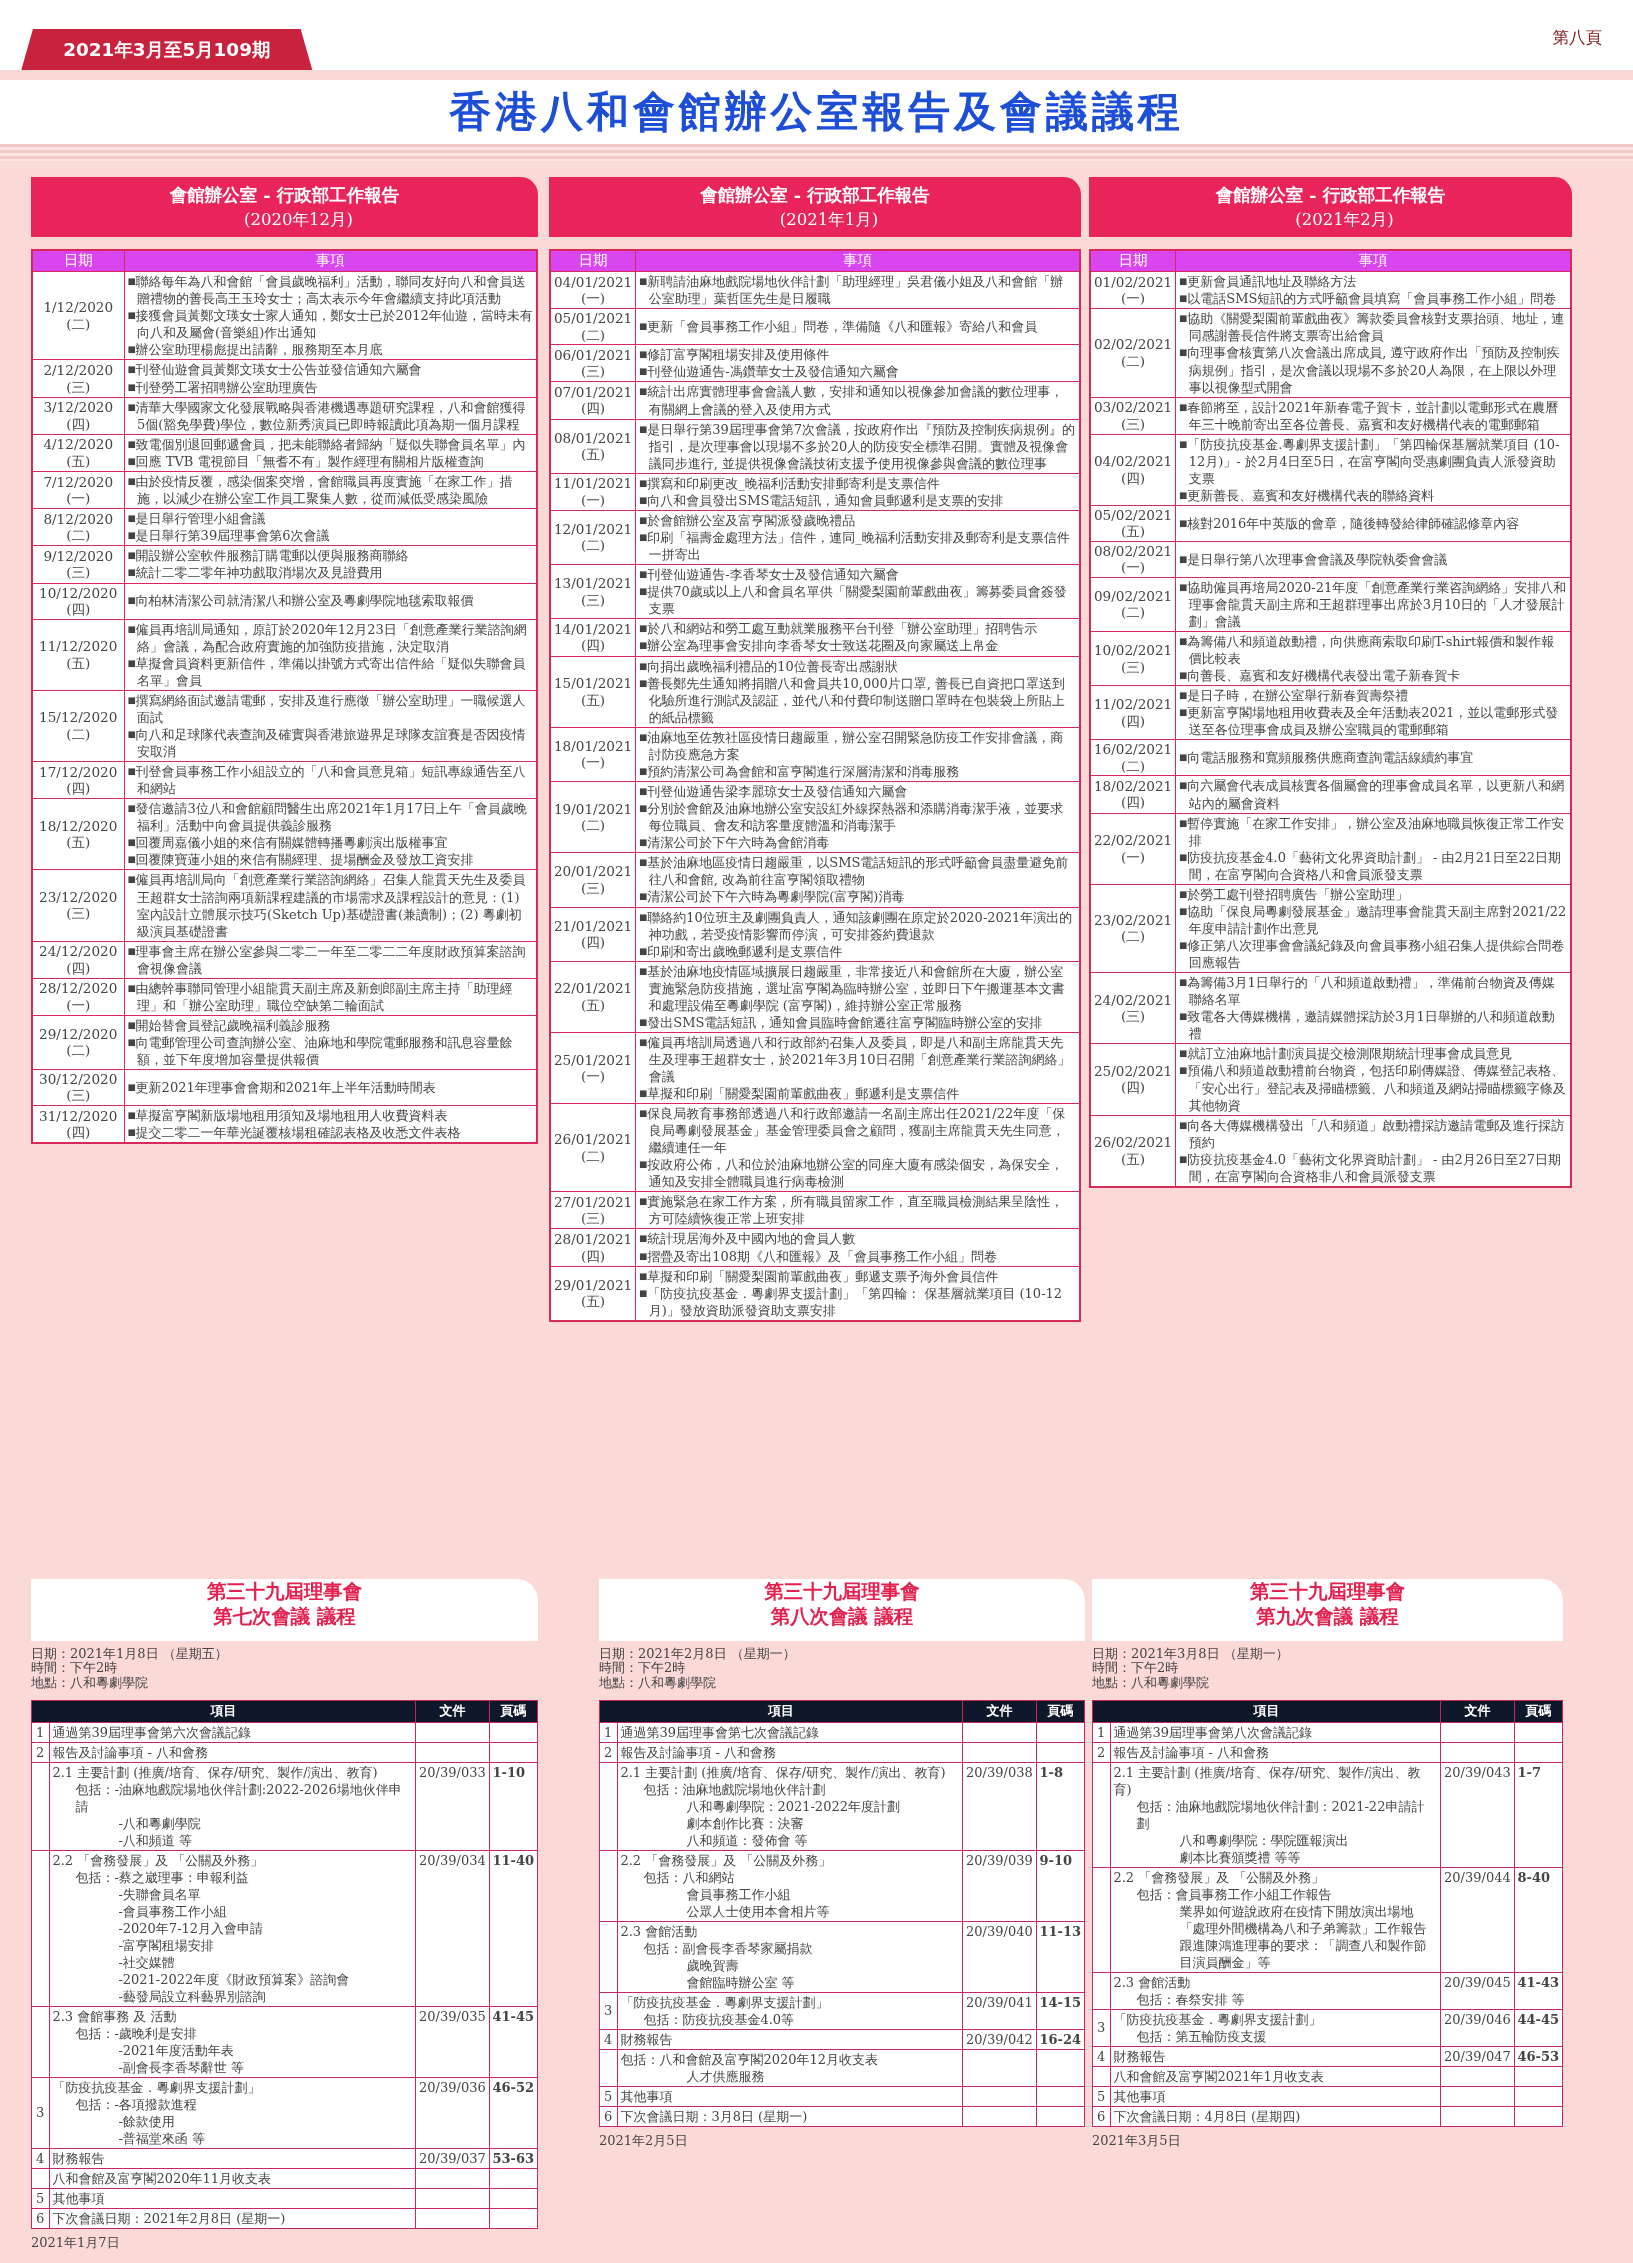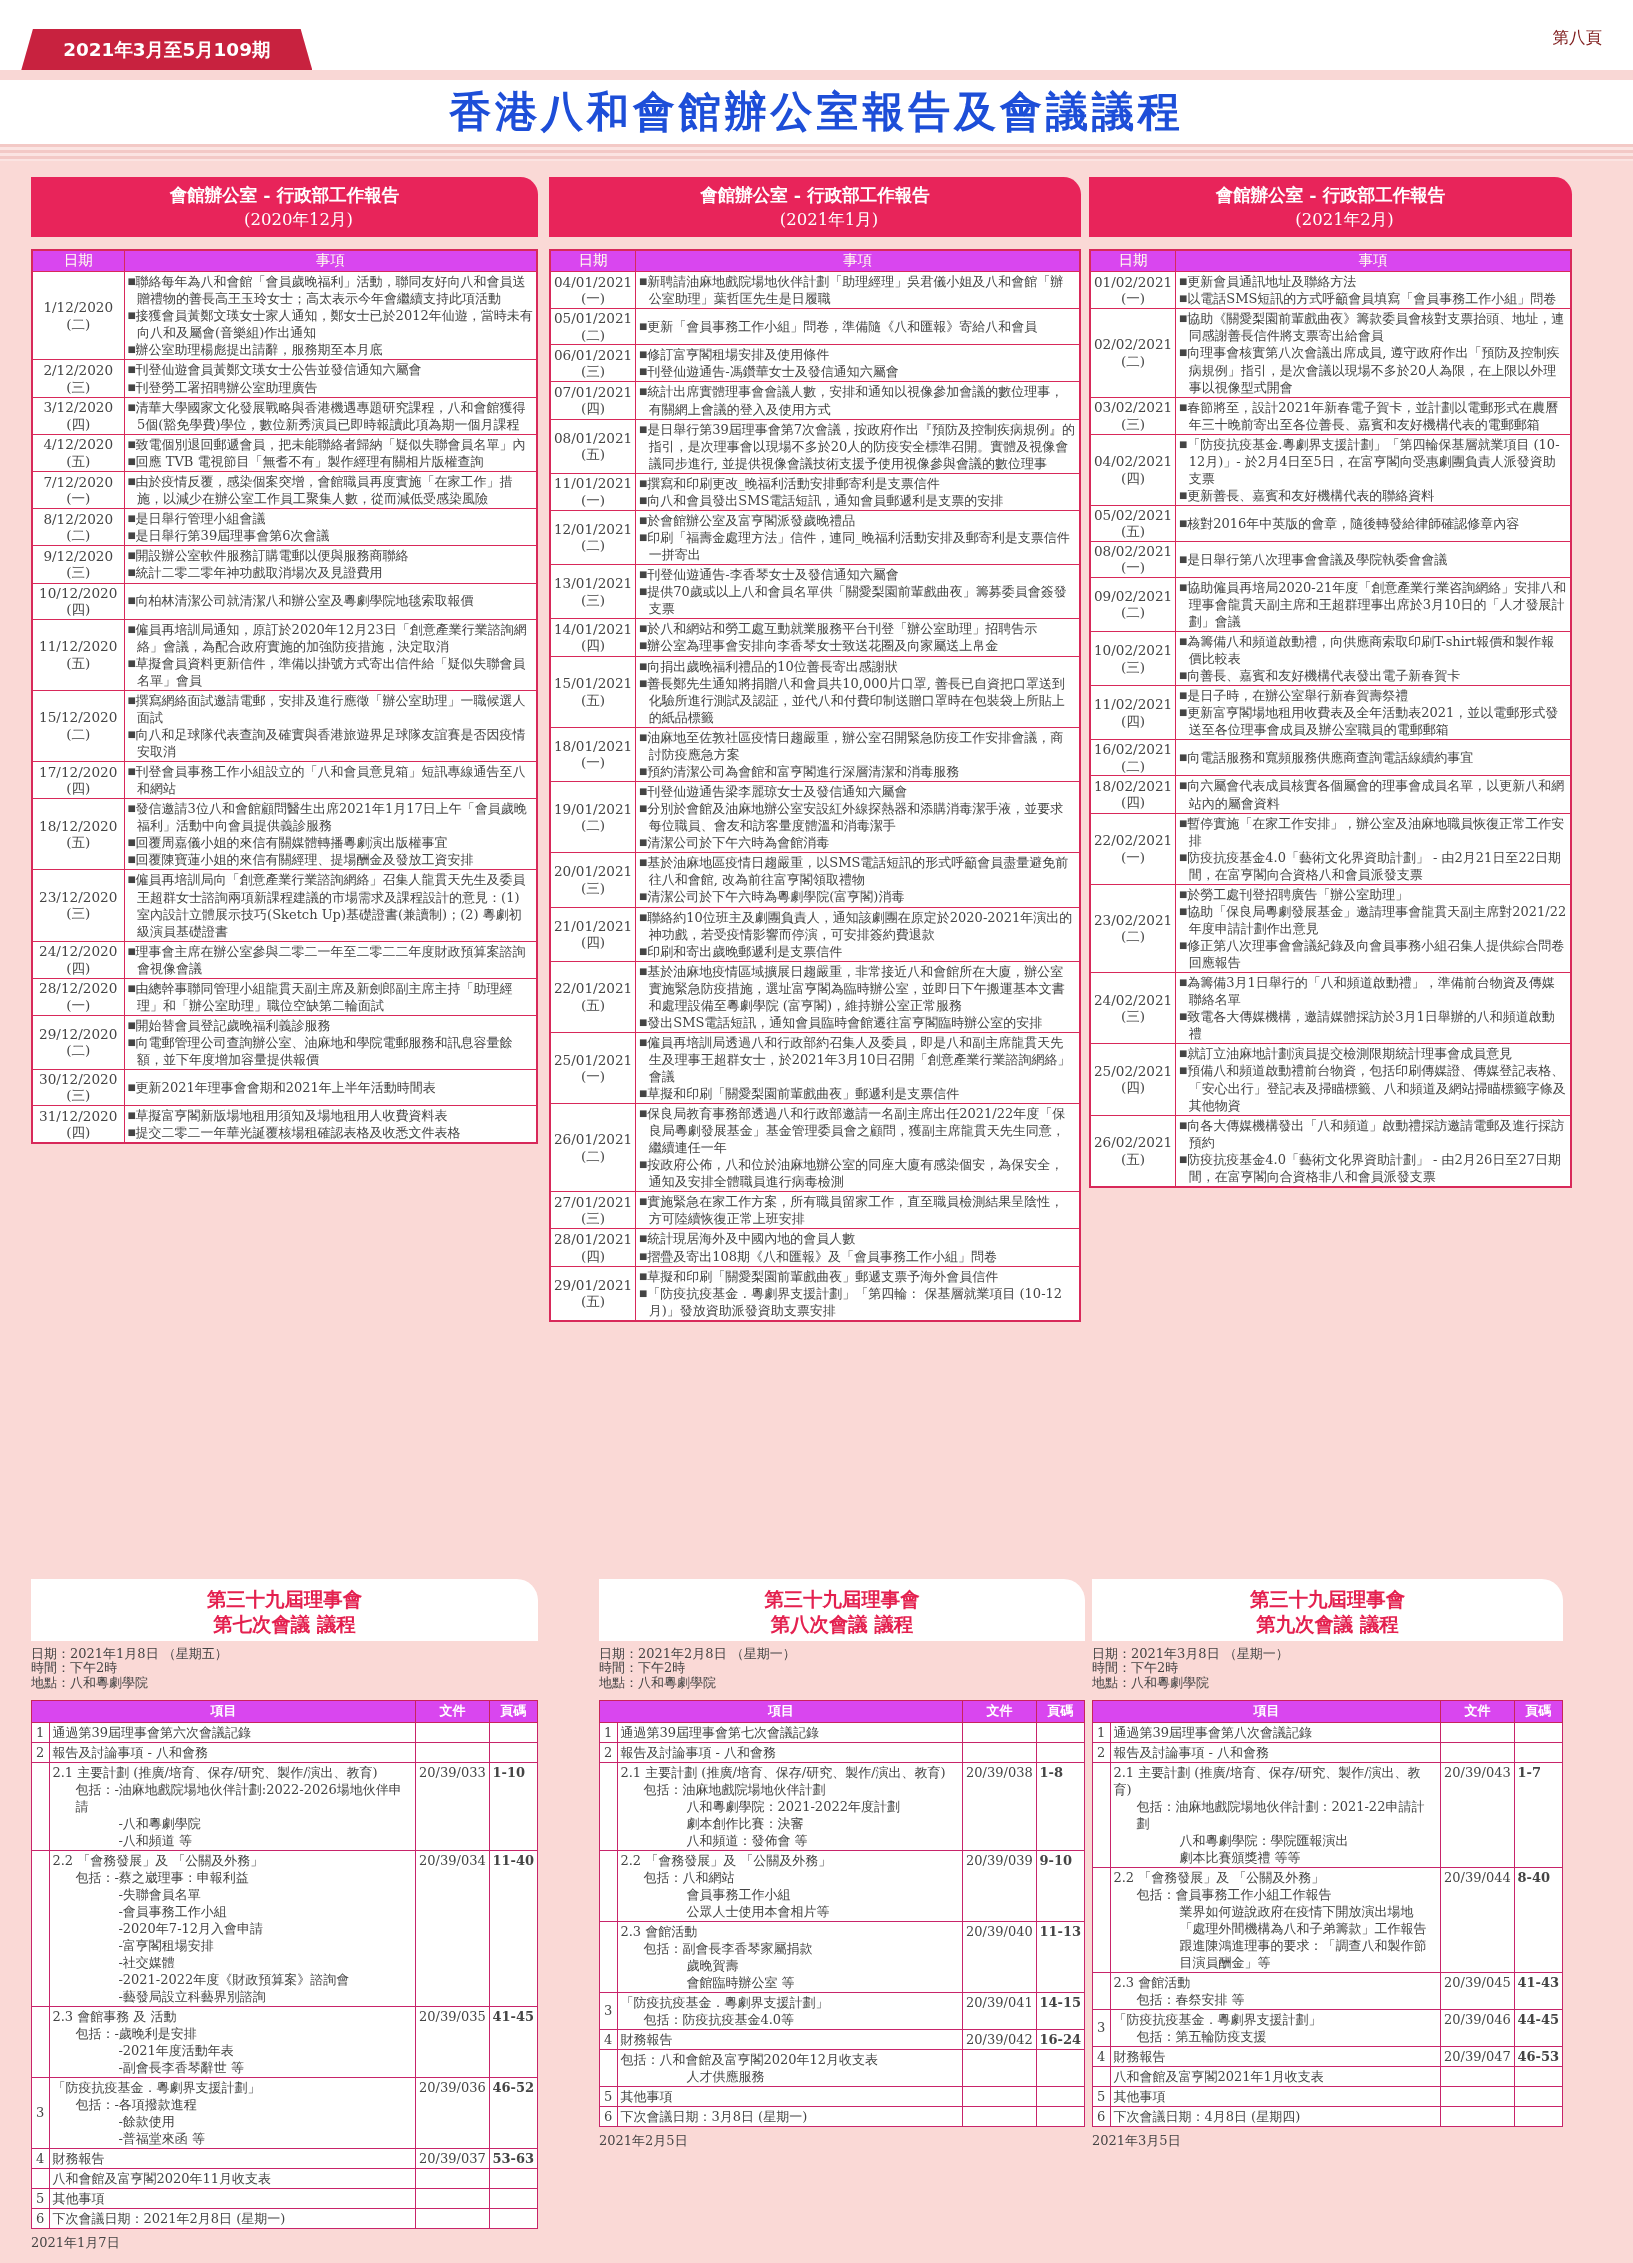--- a/index.html
+++ b/index.html
@@ -32,25 +32,25 @@
   table.report td { border: 1.9px solid #d8295a; font-size: 13px; line-height: 17px; vertical-align: middle; padding: 1px 2.9px; }
   table.report td.date { text-align: center; width: 92px; white-space: nowrap; font-size: 13.6px; line-height: 16.5px; color: #444; }
   .col-2 table.report td.date, .col-3 table.report td.date { width: 85px; }
   .item { display: block; padding-left: 9.7px; text-indent: -9.7px; color: #444; }
   .bullet { font-size: 8.7px; vertical-align: 1.9px; }
 
   .agenda { position: absolute; top: 1579px; }
   .ag-1 { left: 31px; width: 507px; }
   .ag-2 { left: 599px; width: 486px; }
   .ag-3 { left: 1092px; width: 471px; }
-  .agenda-header { background: #fff; border-top-right-radius: 21.3px; height: 62px; text-align: center; padding-top: 8px; }
+  .agenda-header { background: #fff; border-top-right-radius: 21.3px; height: 62px; text-align: center; padding-top: 0; }
   .agenda-header .a1, .agenda-header .a2 { font-size: 19.4px; font-weight: bold; color: #e4204f; line-height: 25px; }
   .meeting-info { font-size: 13px; line-height: 14.6px; color: #444; margin-top: 5.8px; }
   table.agenda-table { width: 100%; border-collapse: collapse; margin-top: 9.7px; background: #fff; }
-  table.agenda-table th { background: #d946ef; color: #fff; font-weight: bold; font-size: 13px; height: 21.3px; border: 1px solid #c8245a; }
+  table.agenda-table th { background: #0f172a; color: #fff; font-weight: bold; font-size: 13px; height: 21.3px; border: 1px solid #c8245a; }
   table.agenda-table td { border: 1px solid #c8246a; font-size: 13px; line-height: 17px; padding: 1px 2.9px; vertical-align: top; color: #444; }
   table.agenda-table td.num { width: 17.5px; text-align: center; vertical-align: middle; }
   table.agenda-table td.doc { width: 70px; white-space: nowrap; }
   table.agenda-table td.pg { width: 41px; white-space: nowrap; font-weight: bold; }
   .sub { display: block; }
   .inc { display: block; padding-left: 23px; }
   .inc-more { display: block; padding-left: 66px; }
   .ag-date { font-size: 13px; color: #444; margin-top: 5.8px; }
 </style>
 </head>

